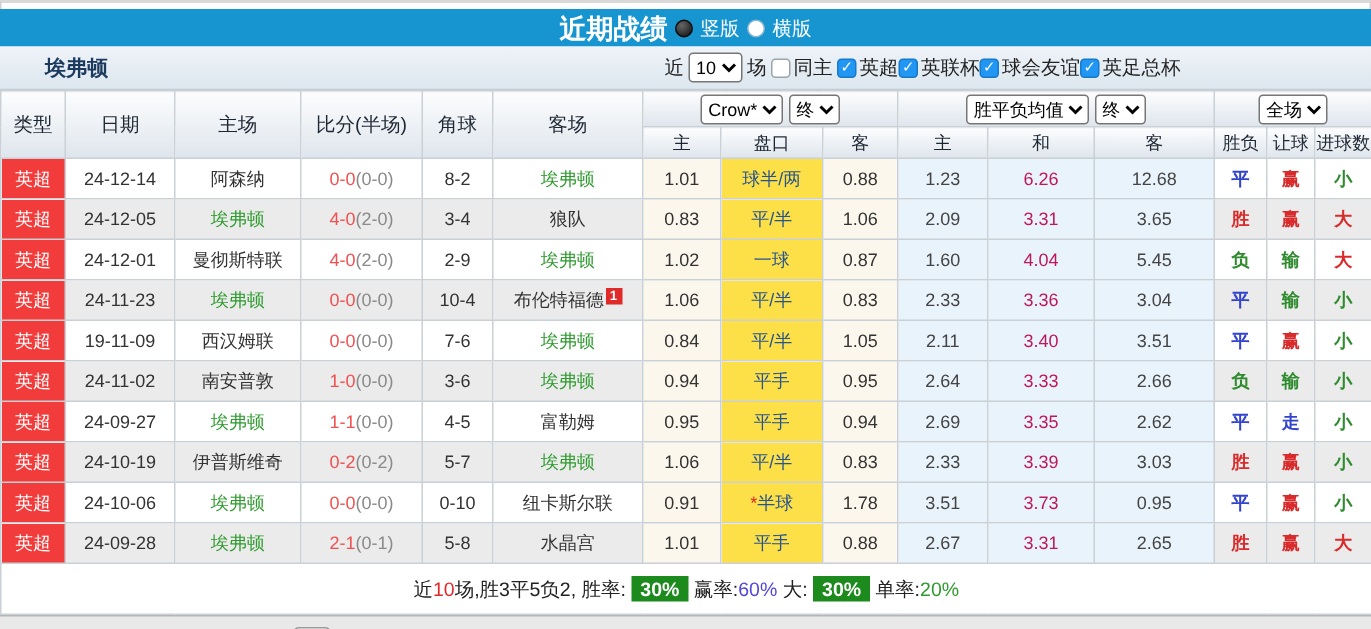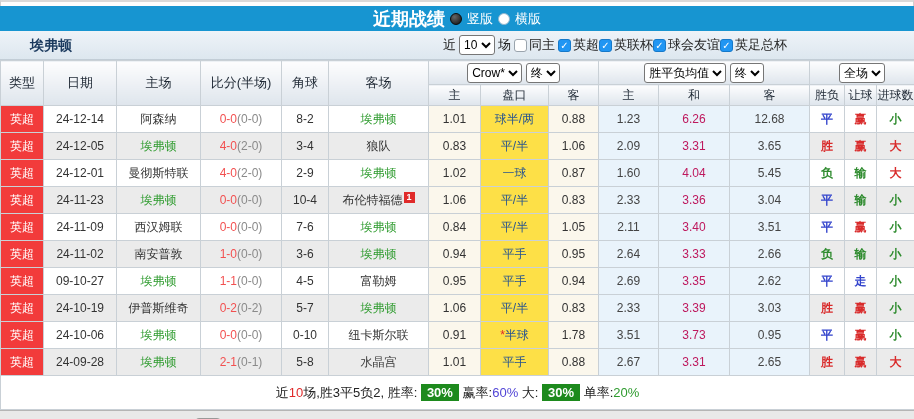--- a/index.html
+++ b/index.html
@@ -222,21 +222,21 @@
     <td class="avg a1">2.33</td>
     <td class="avg mid a2">3.36</td>
     <td class="avg a3">3.04</td>
     <td class="res st r1 c-blue">平</td>
     <td class="res st r2 c-green">输</td>
     <td class="res st r3 c-green">小</td>
   </tr>
 
   <tr>
     <td class="type">英超</td>
-    <td class="date st">24-11-09</td>
+    <td class="date st">19-11-09</td>
     <td class="home st">西汉姆联</td>
     <td class="score st"><span class="ft">0-0</span><span class="ht">(0-0)</span></td>
     <td class="corner st">7-6</td>
     <td class="away st"><span class="nm team-green">埃弗顿</span></td>
     <td class="odds o1">0.84</td>
     <td class="hcp"><span class="hcp-t">平/半</span></td>
     <td class="odds o2">1.05</td>
     <td class="avg a1">2.11</td>
     <td class="avg mid a2">3.40</td>
     <td class="avg a3">3.51</td>
@@ -258,21 +258,21 @@
     <td class="avg a1">2.64</td>
     <td class="avg mid a2">3.33</td>
     <td class="avg a3">2.66</td>
     <td class="res st r1 c-green">负</td>
     <td class="res st r2 c-green">输</td>
     <td class="res st r3 c-green">小</td>
   </tr>
 
   <tr>
     <td class="type">英超</td>
-    <td class="date st">09-10-27</td>
+    <td class="date st">24-09-27</td>
     <td class="home st team-green">埃弗顿</td>
     <td class="score st"><span class="ft">1-1</span><span class="ht">(0-0)</span></td>
     <td class="corner st">4-5</td>
     <td class="away st"><span class="nm">富勒姆</span></td>
     <td class="odds o1">0.95</td>
     <td class="hcp"><span class="hcp-t">平手</span></td>
     <td class="odds o2">0.94</td>
     <td class="avg a1">2.69</td>
     <td class="avg mid a2">3.35</td>
     <td class="avg a3">2.62</td>

